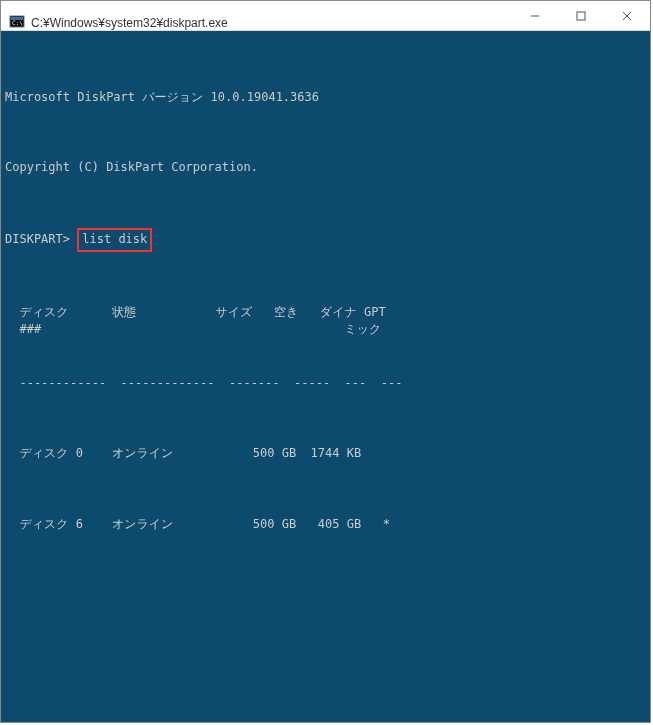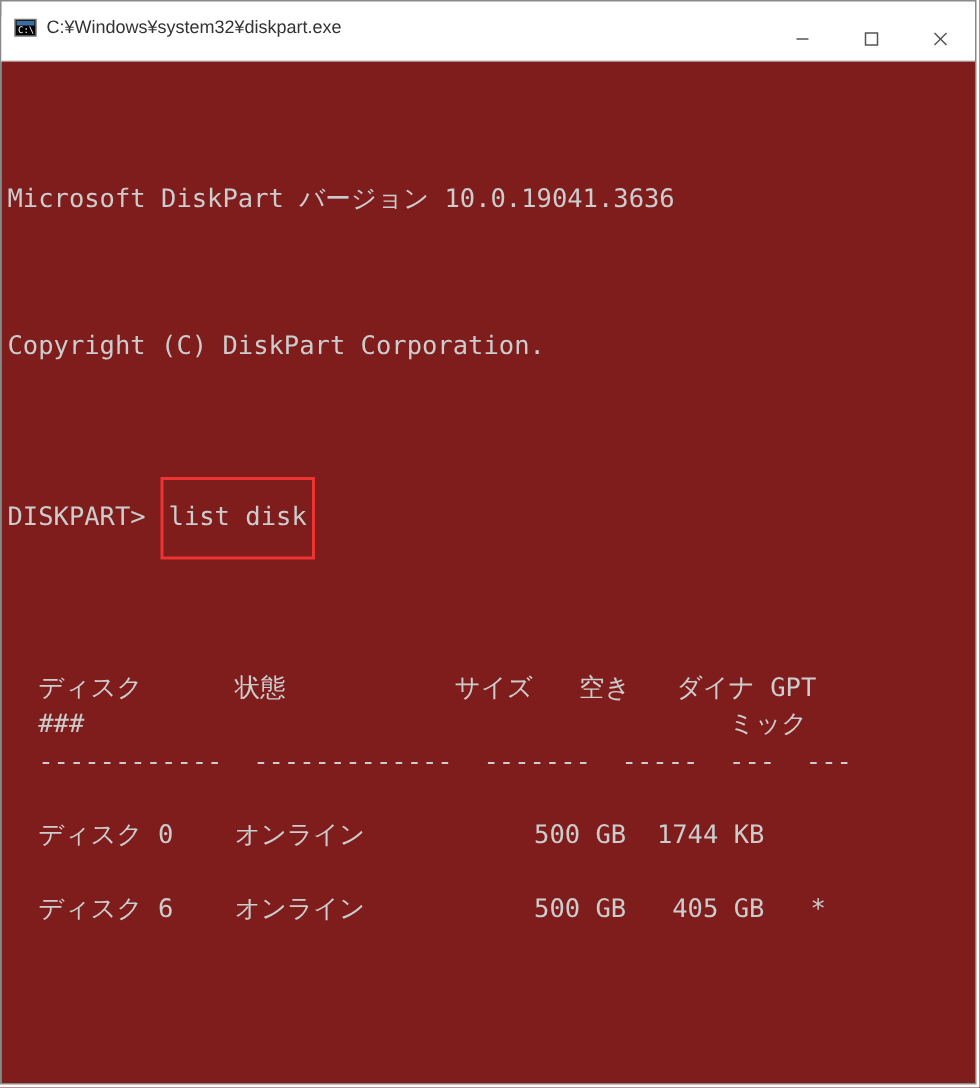--- a/index.html
+++ b/index.html
@@ -15,24 +15,23 @@
       height: 723px;
       border: 1px solid #888;
       background: #fff;
       display: flex;
       flex-direction: column;
     }
     .titlebar {
       height: 30px;
       background: #fff;
       display: flex;
-      align-items: flex-start;
+      align-items: flex-end;
       border-bottom: 1px solid #ddd;
       flex-shrink: 0;
-      margin-top: 10px;
     }
     .titlebar-icon {
       width: 16px;
       height: 16px;
       margin: 0 6px 0 8px;
       display: inline-flex;
       align-items: center;
       justify-content: center;
     }
     .titlebar-icon svg { width: 16px; height: 16px; }
@@ -51,38 +50,38 @@
       height: 100%;
       display: flex;
       align-items: center;
       justify-content: center;
       color: #666;
       font-family: "Segoe UI", sans-serif;
     }
     .titlebar-btn svg { width: 10px; height: 10px; stroke: #555; stroke-width: 1; fill: none; }
     .terminal {
       flex: 1;
-      background: #7f1d1d;
+      background: #0c4a6e;
       color: #ccc;
-      font-size: 17px;
+      font-size: 12px;
       line-height: 1.45;
       padding: 6px 4px;
       white-space: pre;
       overflow: hidden;
       letter-spacing: 0;
     }
     .prompt { color: #ccc; margin-top: 48px; }
     .hl {
       border: 2px solid #e33;
-      padding: 13px 3px;
+      padding: 1px 3px;
       display: inline-block;
       color: #ccc;
     }
     .line { display: block; min-height: 1.45em; }
-    .tablewrap { white-space: pre; }
+    .tablewrap { white-space: pre; margin-top: 36px; }
   </style>
 </head>
 <body>
 
 <div class="window">
   <div class="titlebar">
     <span class="titlebar-icon">
       <svg viewBox="0 0 16 16">
           <rect x="1" y="2" width="14" height="11" fill="#000" stroke="#777"></rect>
           <rect x="2" y="3" width="12" height="3" fill="#3a6ea5"></rect>

